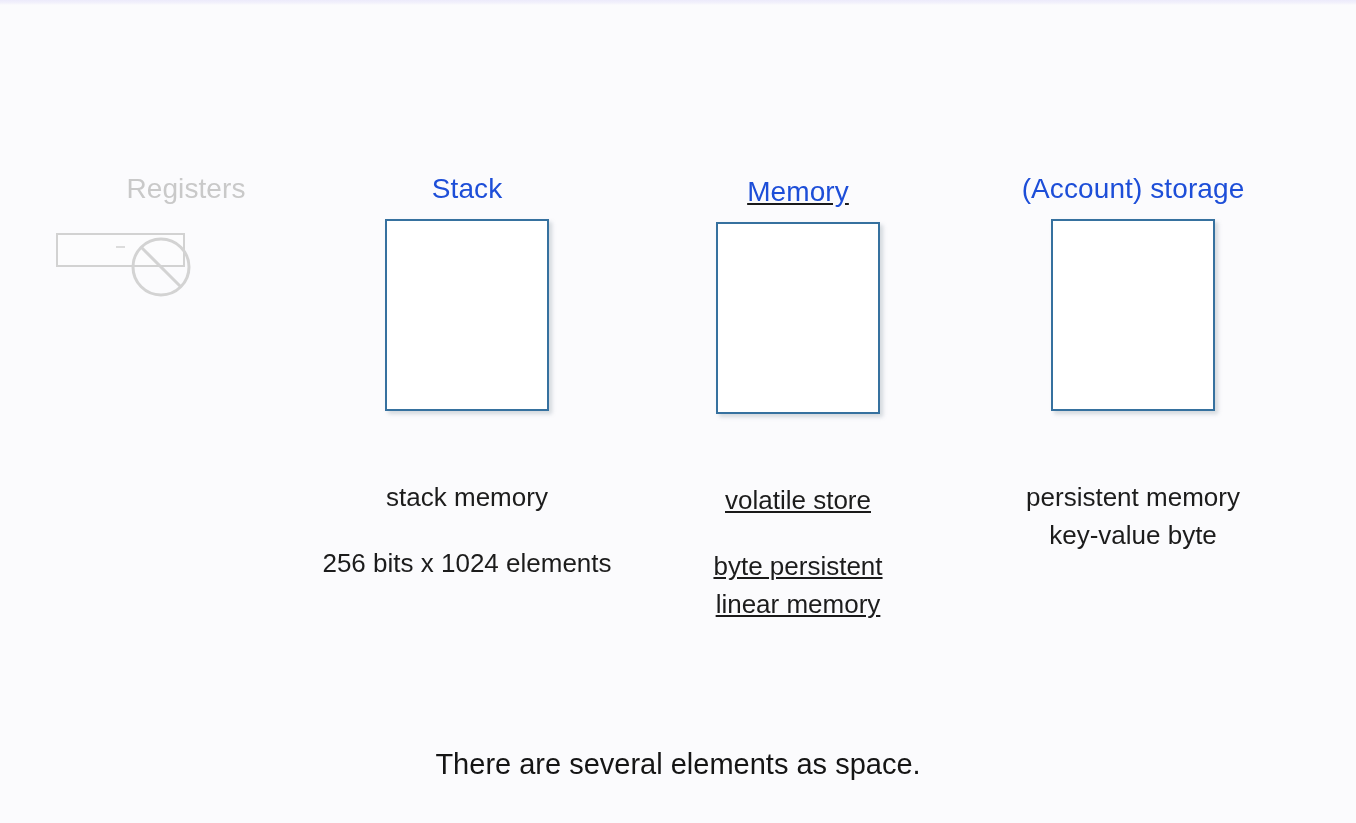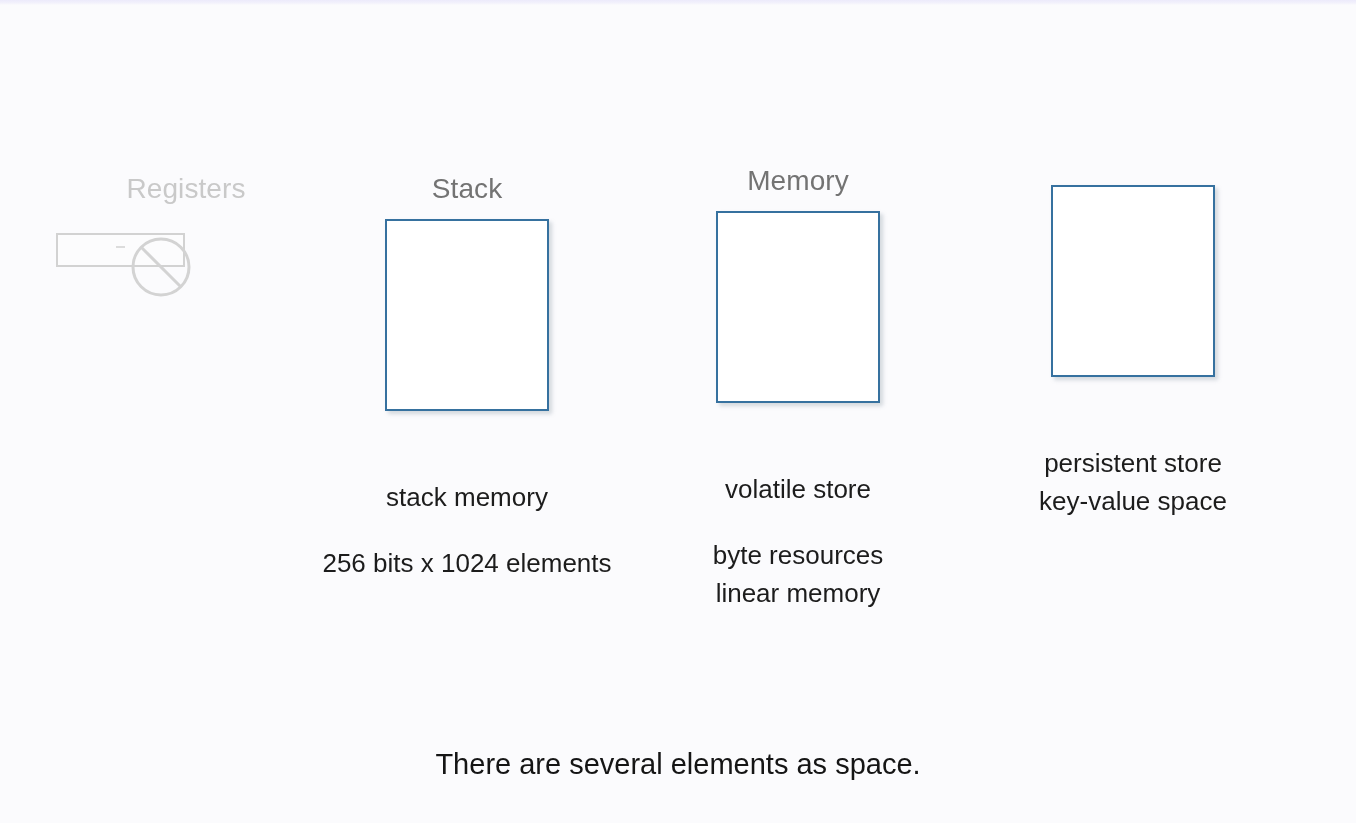--- a/index.html
+++ b/index.html
@@ -37,21 +37,21 @@
 
   
   .column {
     position: absolute;
     text-align: center;
   }
 
   .col-title {
     font-size: 28px;
     line-height: 34px;
-    color: #737373;
+    color: #1d4ed8;
     letter-spacing: 0.1px;
     white-space: nowrap;
   }
 
   .box {
     width: 160px;
     height: 188px;
     margin: 13px auto 0 auto;
     background: #ffffff;
     border: 2px solid #36719f;
@@ -148,29 +148,30 @@
     </div>
   </div>
 
   <div class="column" style="left:307px; top:172px; width:320px;">
     <div class="col-title">Stack</div>
     <div class="box"></div>
     <div class="desc desc-primary">stack memory</div>
     <div class="desc desc-secondary">256 bits x 1024 elements</div>
   </div>
 
-  <div class="column" style="left:642px; top:164px; width:312px;">
+  <div class="column" style="left:642px; top:175px; width:312px;text-decoration:underline;">
     <div class="col-title">Memory</div>
     <div class="box"></div>
     <div class="desc desc-primary">volatile store</div>
-    <div class="desc desc-secondary">byte resources</div>
+    <div class="desc desc-secondary">byte persistent</div>
     <div class="desc">linear memory</div>
   </div>
 
   <div class="column" style="left:986px; top:172px; width:294px;">
+    <div class="col-title">(Account) storage</div>
     <div class="box"></div>
-    <div class="desc desc-primary">persistent store</div>
-    <div class="desc">key-value space</div>
+    <div class="desc desc-primary">persistent memory</div>
+    <div class="desc">key-value byte</div>
   </div>
 
   <div class="caption">There are several elements as space.</div>
 
 </div>
 
 </body></html>

